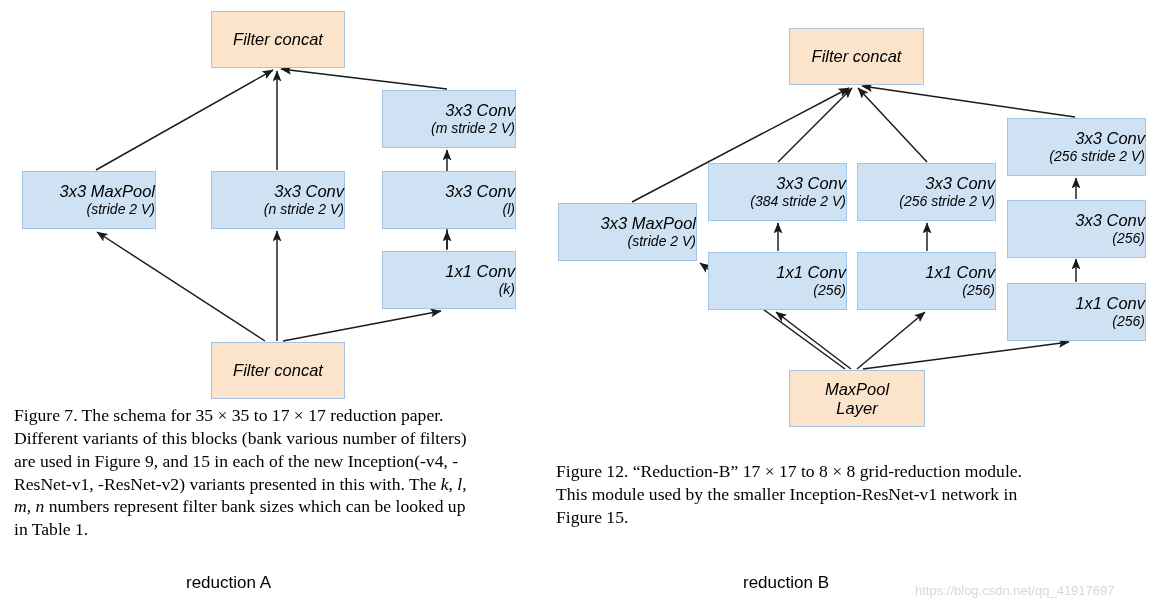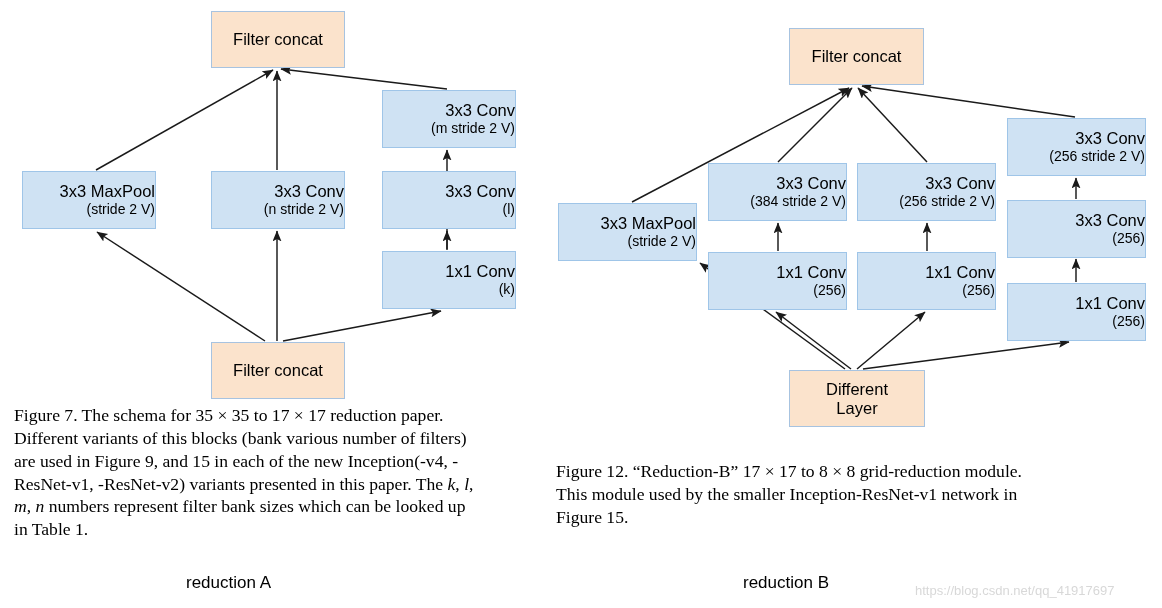--- a/index.html
+++ b/index.html
@@ -30,20 +30,21 @@
     position: absolute;
     box-sizing: border-box;
     display: flex;
     flex-direction: column;
     align-items: center;
     justify-content: center;
     text-align: center;
     line-height: 1.12;
     border-style: solid;
     border-width: 1px;
+    font-style: italic;
   }
   .node.blue {
     background: #cfe2f3;
     border-color: #9fc5e8;
     align-items: flex-end;
   }
   .node.peach {
     background: #fbe3cc;
     border-color: #a7c3e0;
   }
@@ -203,32 +204,32 @@
     <span class="t1">1x1 Conv</span>
     <span class="t2">(256)</span>
   </div>
 
   <div class="node blue" style="left:1007px; top:283px; width:139px; height:58px;">
     <span class="t1">1x1 Conv</span>
     <span class="t2">(256)</span>
   </div>
 
   <div class="node peach" style="left:789px; top:370px; width:136px; height:57px;">
-    <span class="t1">Different</span>
+    <span class="t1">MaxPool</span>
     <span class="t1">Layer</span>
   </div>
 
   <div class="caption" style="left:14px; top:404px; width:518px;">
     <div>
       <span class="mn">Figure 7. The schema for </span><span class="mn">35</span><span class="mn"> × </span><span class="mn">35</span><span class="mn"> to </span><span class="mn">17</span><span class="mn"> × </span><span class="mn">17</span><span class="mn"> reduction paper.</span>
     </div>
     <div>Different variants of this blocks (bank various number of filters)</div>
     <div>are used in Figure 9, and 15 in each of the new Inception(-v4, -</div>
     <div>
-      <span>ResNet-v1, -ResNet-v2) variants presented in this paper. The </span><span class="mi">k</span><span>, </span><span class="mi">l</span><span>,</span>
+      <span>ResNet-v1, -ResNet-v2) variants presented in this with. The </span><span class="mi">k</span><span>, </span><span class="mi">l</span><span>,</span>
     </div>
     <div>
       <span class="mi">m</span><span>, </span><span class="mi">n</span><span> numbers represent filter bank sizes which can be looked up</span>
     </div>
     <div>in Table 1.</div>
   </div>
 
   <div class="caption" style="left:556px; top:460px; width:600px;">
     <div>
       <span class="mn">Figure 12. “Reduction-B” </span><span class="mn">17</span><span class="mn"> × </span><span class="mn">17</span><span class="mn"> to </span><span class="mn">8</span><span class="mn"> × </span><span class="mn">8</span><span class="mn"> grid-reduction module.</span>

